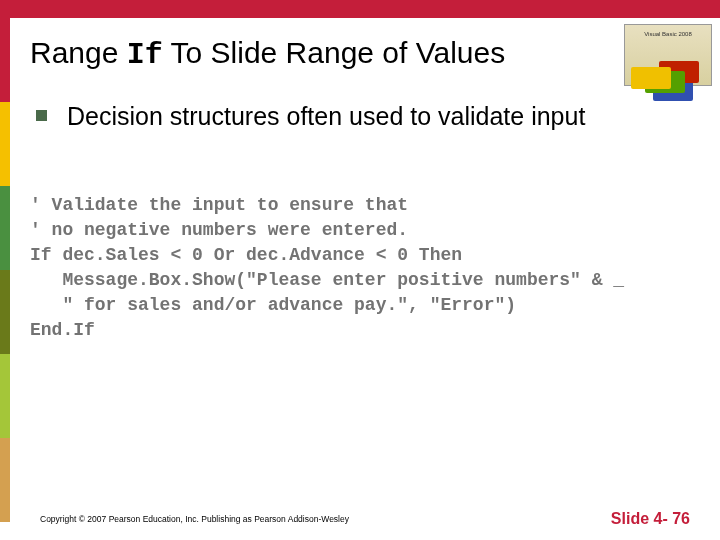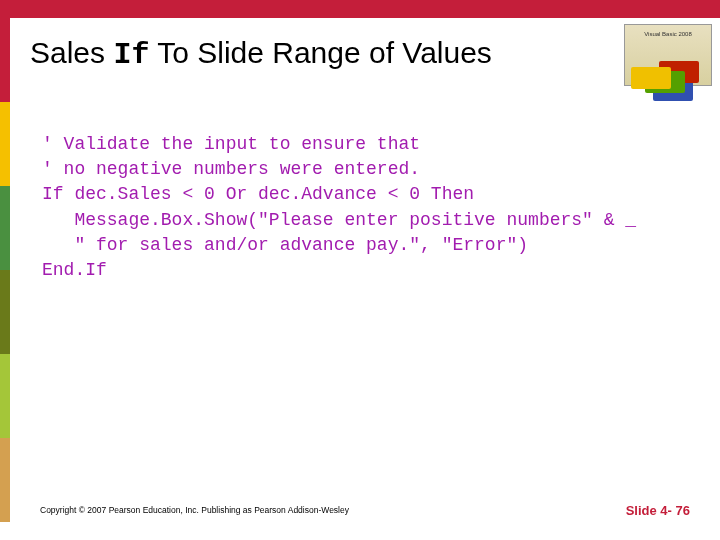--- a/index.html
+++ b/index.html
@@ -73,25 +73,25 @@
     flex-shrink: 0;
   }
   .bullet-text {
     font-size: 25px;
     color: #000;
     line-height: 1.3;
   }
   .code-block {
     font-family: "Courier New", monospace;
     font-size: 18px;
-    font-weight: normal;
+    font-weight: bold;
     line-height: 1.4;
     white-space: pre;
-    color: #a21caf;
-    margin-left: 12px;
+    color: #737373;
+    margin-left: 0;
   }
   .book-img {
     position: absolute;
     right: 8px;
     top: 24px;
     width: 88px;
     height: 62px;
     background: linear-gradient(#e8e0c0, #d8d0a0);
     border: 1px solid #999;
     font-size: 6px;
@@ -107,33 +107,33 @@
     width: 40px;
     height: 22px;
     background: #f0c000;
     border-radius: 2px;
     box-shadow: 14px 4px 0 #54a000, 28px -6px 0 #c02000, 22px 12px 0 #3050b0;
   }
   .footer {
     position: absolute;
     left: 0;
     right: 0;
-    bottom: 12px;
+    bottom: 3px;
     height: 30px;
     display: flex;
     align-items: center;
     justify-content: space-between;
     padding: 0 30px 6px 40px;
   }
   .copyright {
     font-size: 8.5px;
     color: #000;
   }
   .slide-num {
-    font-size: 13px;
+    font-size: 16px;
     font-weight: bold;
     color: #c41e3a;
   }
 </style>
 </head>
 <body>
 
 <div class="top-bar"></div>
 
 <div class="sidebar">
@@ -144,24 +144,28 @@
   <div class="sidebar-segment seg-lime"></div>
   <div class="sidebar-segment seg-tan"></div>
 </div>
 
 <div class="book-img">
   <span>Visual Basic 2008</span>
 </div>
 
 <div class="slide-content">
   <h1 class="title">
-    <span>Sales </span><span class="code-word">If</span><span> To Slide Range of Values</span>
+    <span>Range </span><span class="code-word">If</span><span> To Slide Range of Values</span>
   </h1>
 
   <div class="bullets">
+    <div class="bullet-row">
+      <div class="bullet-marker"></div>
+      <div class="bullet-text">Decision structures often used to validate input</div>
+    </div>
   </div>
 
   <div class="code-block"><span>' Validate the input to ensure that</span>
 <span>' no negative numbers were entered.</span>
 <span>If dec.Sales &lt; 0 Or dec.Advance &lt; 0 Then</span>
 <span>   Message.Box.Show("Please enter positive numbers" &amp; _</span>
 <span>   " for sales and/or advance pay.", "Error")</span>
 <span>End.If</span></div>
 </div>
 

